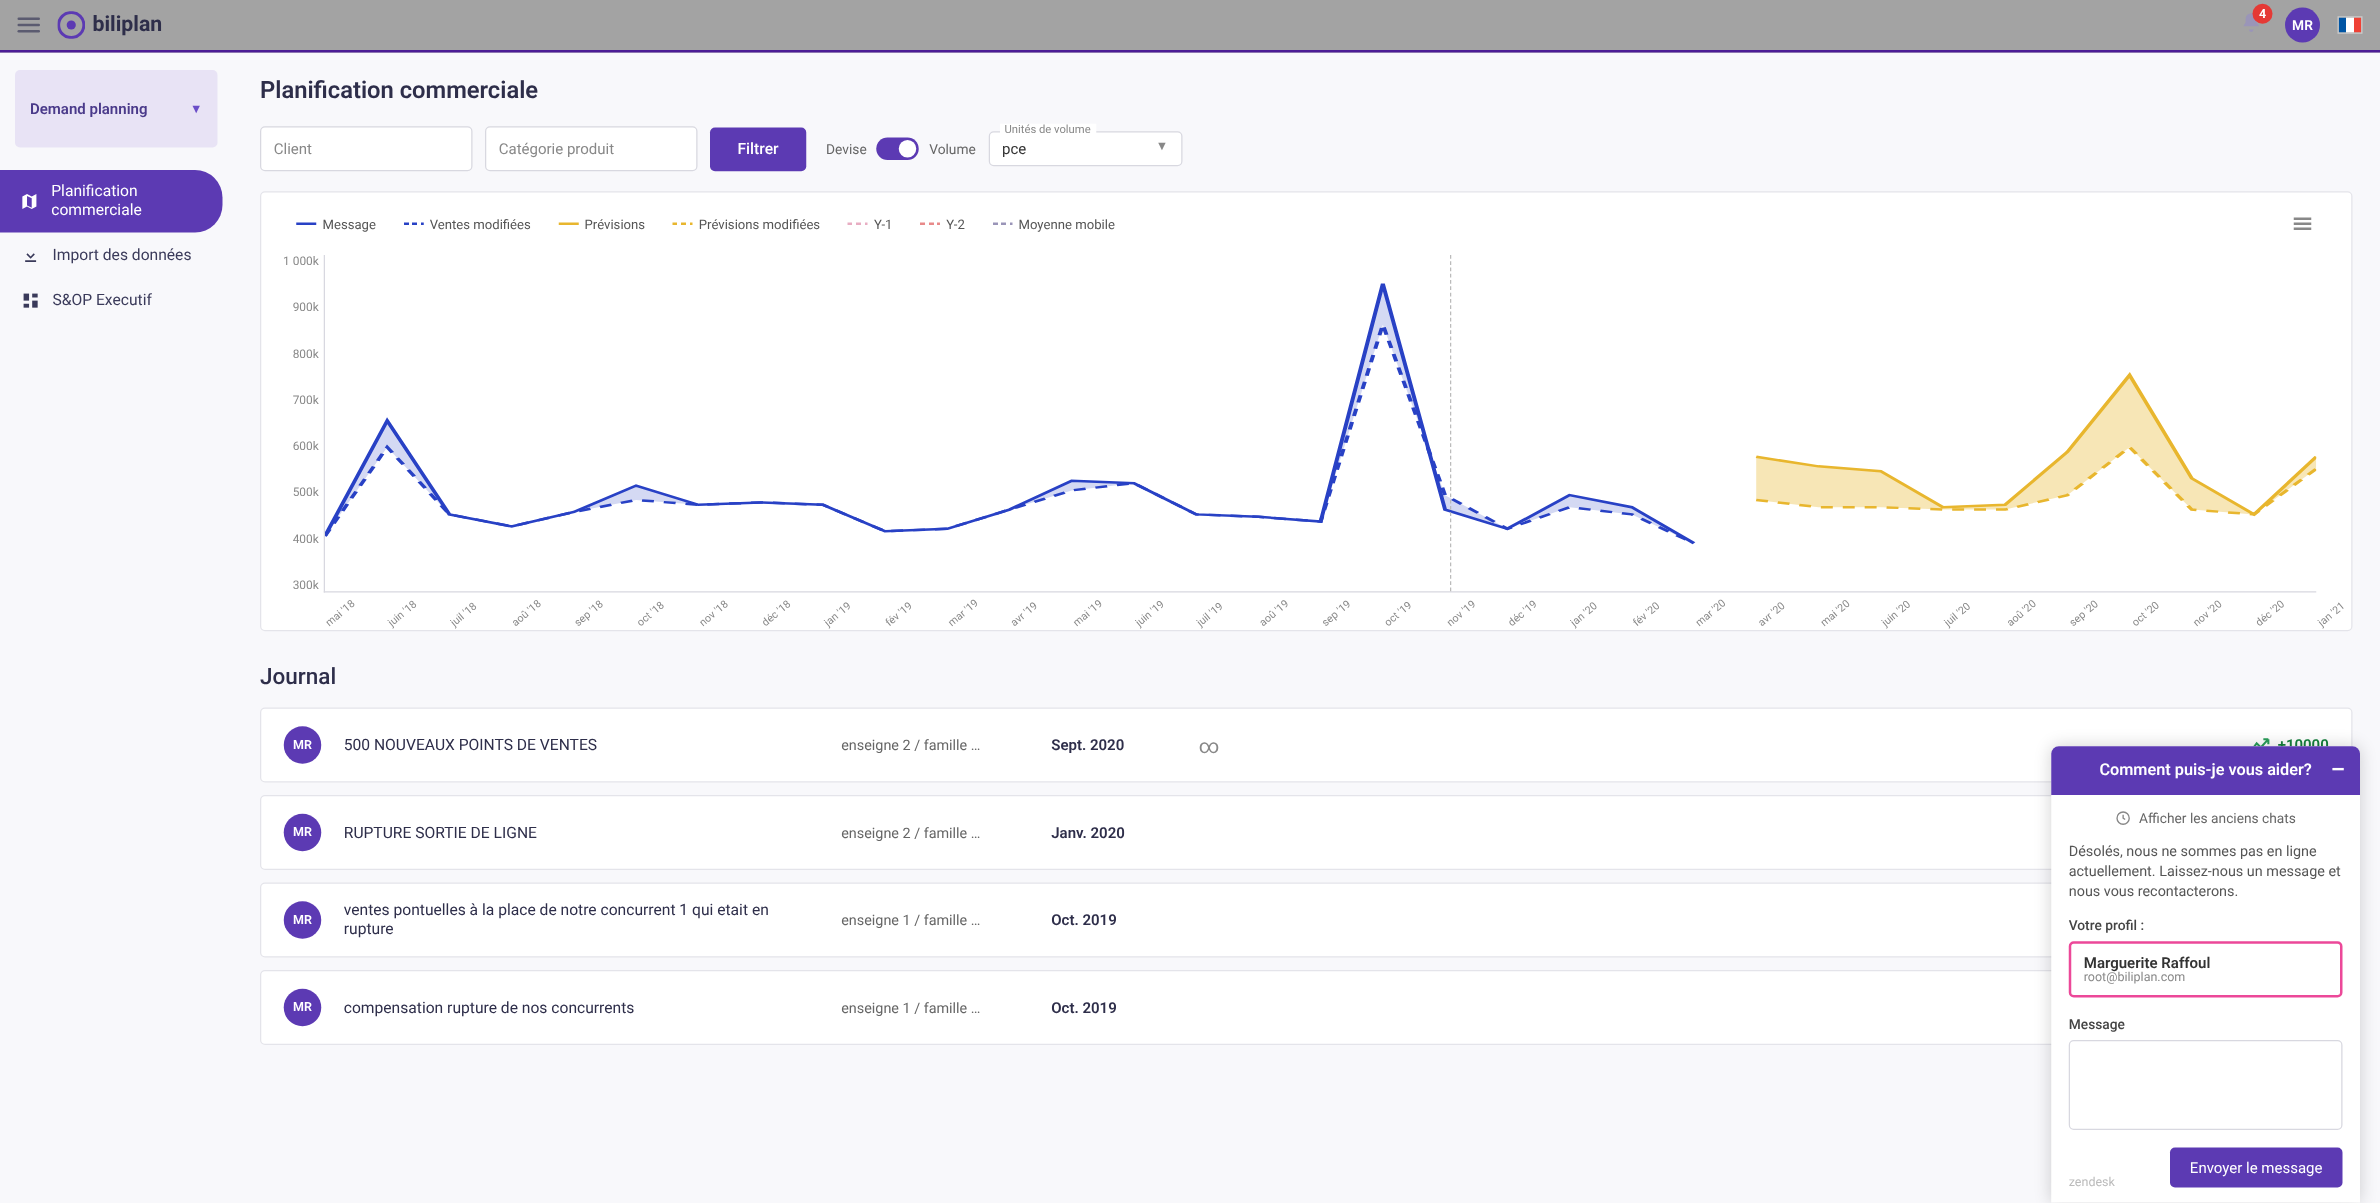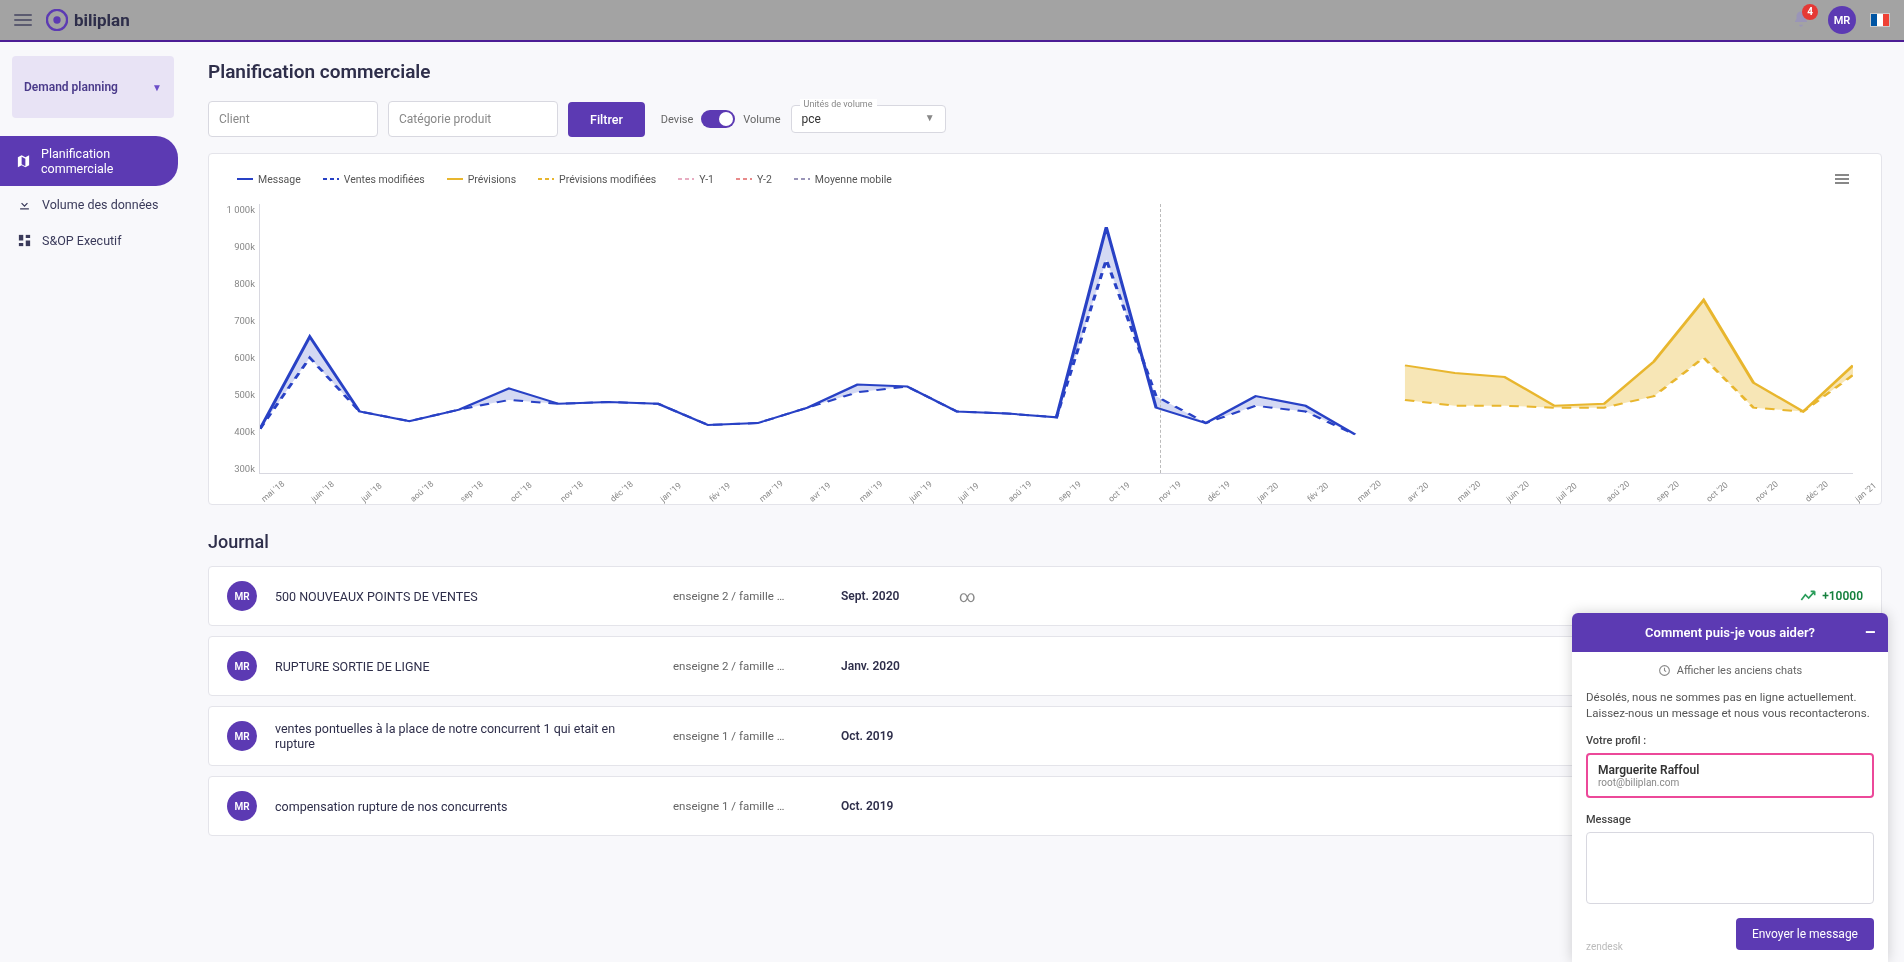--- a/index.html
+++ b/index.html
@@ -48,21 +48,21 @@
 h2{font-size:18px;font-weight:500;color:#2e2e4a;margin:26px 0 14px}
 .jrow{background:#fff;border:1px solid #e4e4ea;border-radius:4px;padding:14px 18px;margin-bottom:10px;display:flex;align-items:center;gap:18px}
 .jrow .av{width:30px;height:30px;border-radius:50%;background:#5c3ab3;color:#fff;display:flex;align-items:center;justify-content:center;font-size:10px;font-weight:600;flex-shrink:0}
 .jrow .title{flex:0 0 380px;font-size:12.5px;color:#2e2e4a}
 .jrow .cat{flex:0 0 150px;font-size:11.5px;color:#666}
 .jrow .date{flex:0 0 100px;font-size:12px;font-weight:600;color:#2e2e4a}
 .jrow .inf{font-size:16px;color:#888}
 .jrow .delta{font-size:12px;font-weight:600;margin-left:auto;display:flex;align-items:center;gap:6px}
 .delta.up{color:#15803d}
 .delta.dn{color:#d14a4a}
-.chat{position:fixed;bottom:0;right:16px;width:316px;background:#fff;box-shadow:0 0 14px rgba(0,0,0,.18);border-radius:6px 6px 0 0;font-size:12px;z-index:50}
+.chat{position:fixed;bottom:0;right:16px;width:247px;background:#fff;box-shadow:0 0 14px rgba(0,0,0,.18);border-radius:6px 6px 0 0;font-size:12px;z-index:50}
 .chat-hd{background:#5c3ab3;color:#fff;padding:12px 14px;border-radius:6px 6px 0 0;text-align:center;font-weight:600;font-size:13px;position:relative}
 .chat-min{position:absolute;right:12px;top:50%;transform:translateY(-50%);cursor:pointer;font-size:18px}
 .chat-bd{padding:12px 14px;color:#555}
 .chat-bd .old{text-align:center;font-size:11px;color:#666;margin-bottom:12px;display:flex;gap:6px;justify-content:center;align-items:center}
 .chat-bd .off{font-size:11.5px;line-height:1.4;margin-bottom:12px}
 .chat-bd label{font-size:11px;color:#444;font-weight:500}
 .pcard{border:2px solid #ec4899;border-radius:4px;padding:8px 10px;margin:6px 0 14px}
 .pcard .nm{font-weight:600;font-size:12px;color:#333}
 .pcard .em{font-size:10px;color:#888}
 .msgbox{border:1px solid #d8d8e0;border-radius:4px;height:72px;margin:6px 0 14px}
@@ -111,21 +111,21 @@
             </svg>
           </span>
           <span>Planification commerciale</span>
         </div>
         <div class="nav-item">
           <span class="ic">
             <svg width="15" height="15" viewBox="0 0 24 24" fill="currentColor">
               <path d="M12 3v10l-4-4-1.4 1.4L12 16l5.4-5.6L16 9l-4 4V3h0zM5 18h14v2H5z"></path>
             </svg>
           </span>
-          <span>Volume des données</span>
+          <span>Import des données</span>
         </div>
         <div class="nav-item">
           <span class="ic">
             <svg width="15" height="15" viewBox="0 0 24 24" fill="currentColor">
               <rect x="3" y="3" width="7" height="9"></rect>
               <rect x="14" y="3" width="7" height="5"></rect>
               <rect x="14" y="12" width="7" height="9"></rect>
               <rect x="3" y="16" width="7" height="5"></rect>
             </svg>
           </span>

